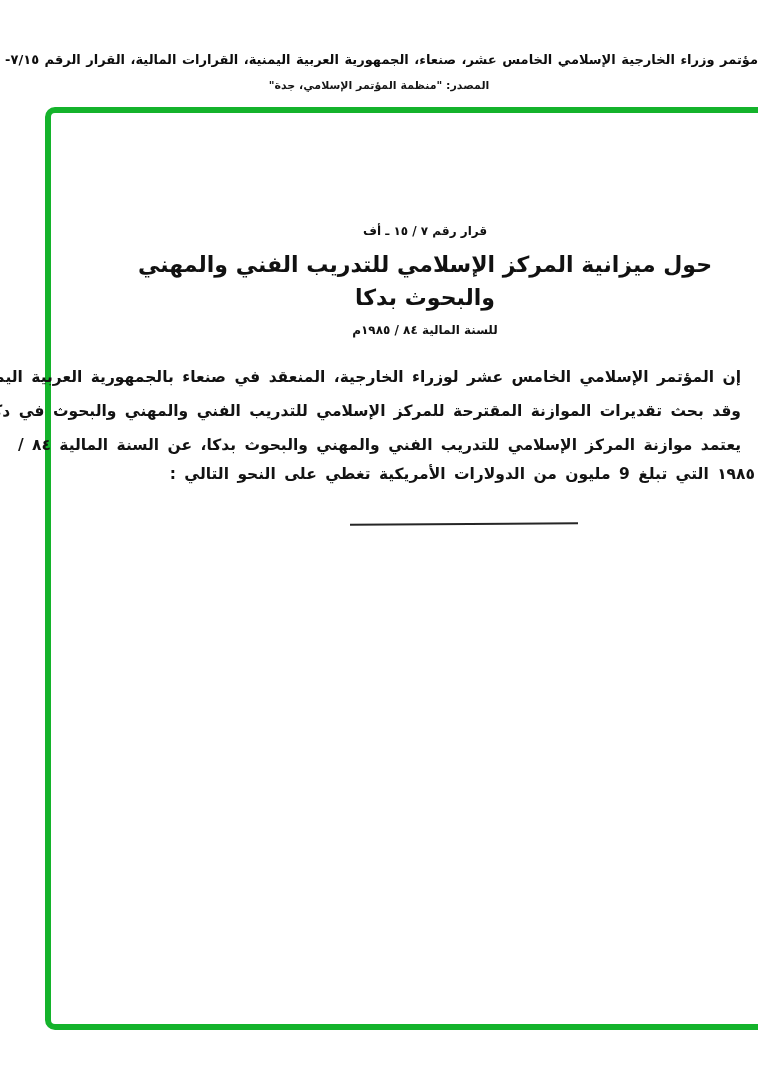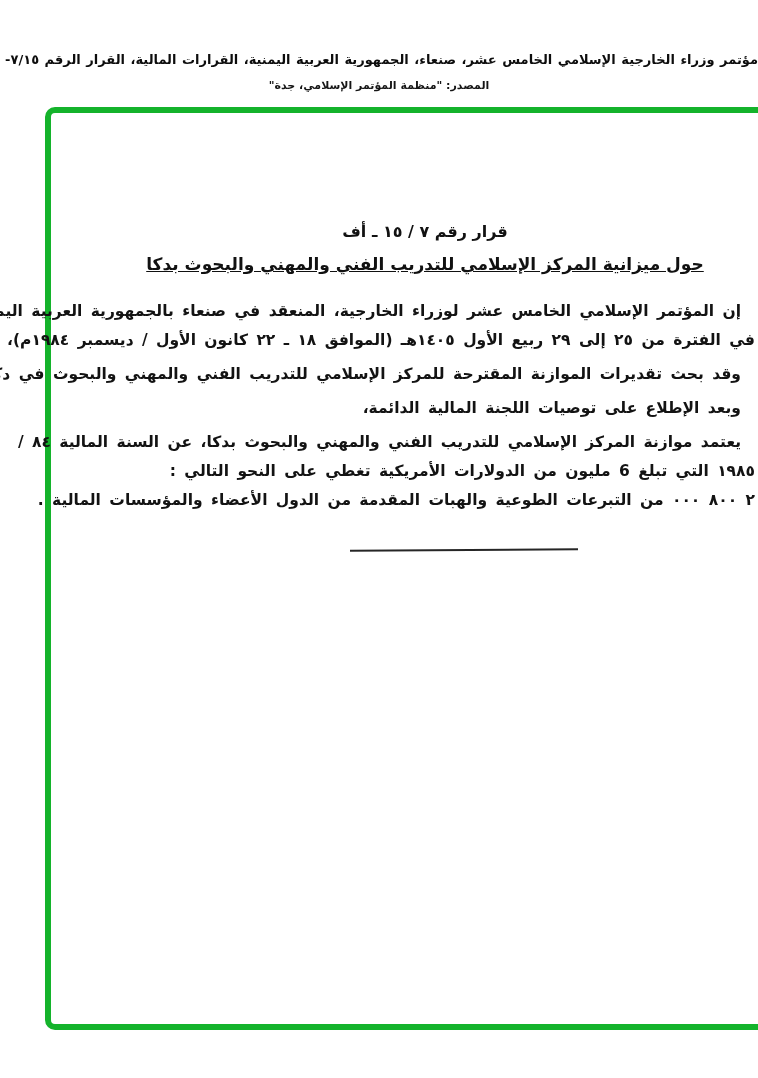--- a/index.html
+++ b/index.html
@@ -19,22 +19,22 @@
     font-size:11px;font-weight:bold;color:#151515;
   }
   .greenbox{
     position:absolute;left:45px;top:107px;width:660px;height:911px;
     border:6px solid #14b32b;border-radius:10px;background:#ffffff;
     padding:0 44px;box-sizing:content-box;
   }
   .titles{
     margin-top:102px;direction:rtl;text-align:center;font-weight:bold;
   }
-  .title-line{line-height:33px;font-size:16px;color:#111;}
-  .title-line.big{font-size:17px;text-decoration:underline;}
+  .title-line{line-height:33px;font-size:12px;color:#111;}
+  .title-line.big{font-size:22px;}
   .docbody{margin-top:16px;direction:rtl;}
   .para{margin:5px 0 0 0;}
   .line{
     font-size:15.5px;font-weight:bold;line-height:29px;
     text-align:right;color:#131313;word-spacing:3px;white-space:nowrap;
   }
   .line.first{padding-right:14px;}
   .divider{
     width:228px;margin:34px 177px 0 auto;height:0;
     border-top:2px solid #262626;transform:rotate(-0.4deg);
@@ -43,32 +43,28 @@
 </head>
 <body>
 
 <div class="hdr1">مؤتمر وزراء الخارجية الإسلامي الخامس عشر، صنعاء، الجمهورية العربية اليمنية، القرارات المالية، القرار الرقم ٧/١٥- أف</div>
 <div class="hdr2">المصدر:  "منظمة المؤتمر الإسلامي، جدة"</div>
 
 <div class="greenbox">
   <div class="titles" id="titles">
       <div class="title-line">قرار رقم ٧ / ١٥ ـ أف</div>
       <div class="title-line big">حول ميزانية المركز الإسلامي للتدريب الفني والمهني والبحوث بدكا</div>
+      <div class="title-line">للسنة المالية ٨٤ / ١٩٨٥م</div>
     </div>
   <div class="docbody" id="paras">
       <div class="para">
         <div class="line first">إن المؤتمر الإسلامي الخامس عشر لوزراء الخارجية، المنعقد في صنعاء بالجمهورية العربية اليمنية</div>
-        <div class="line">في الفترة من ٢٥ إلى ٢٩ ربيع الأول ١٤٠٥هـ (الموافق ١٨ ـ ٢٢ كانون الأول / ديسمبر ١٩٨٤م)،</div>
       </div>
       <div class="para">
         <div class="line first">وقد بحث تقديرات الموازنة المقترحة للمركز الإسلامي للتدريب الفني والمهني والبحوث في دكا</div>
       </div>
       <div class="para">
-        <div class="line first">وبعد الإطلاع على توصيات اللجنة المالية الدائمة،</div>
-      </div>
-      <div class="para">
         <div class="line first">يعتمد موازنة المركز الإسلامي للتدريب الفني والمهني والبحوث بدكا، عن السنة المالية ٨٤ /</div>
-        <div class="line">١٩٨٥ التي تبلغ 6 مليون من الدولارات الأمريكية تغطي على النحو التالي :</div>
-        <div class="line">٢ ٨٠٠ ٠٠٠ من التبرعات الطوعية والهبات المقدمة من الدول الأعضاء والمؤسسات المالية .</div>
+        <div class="line">١٩٨٥ التي تبلغ 9 مليون من الدولارات الأمريكية تغطي على النحو التالي :</div>
       </div>
     </div>
   <div class="divider"></div>
 </div>
 
 </body></html>

